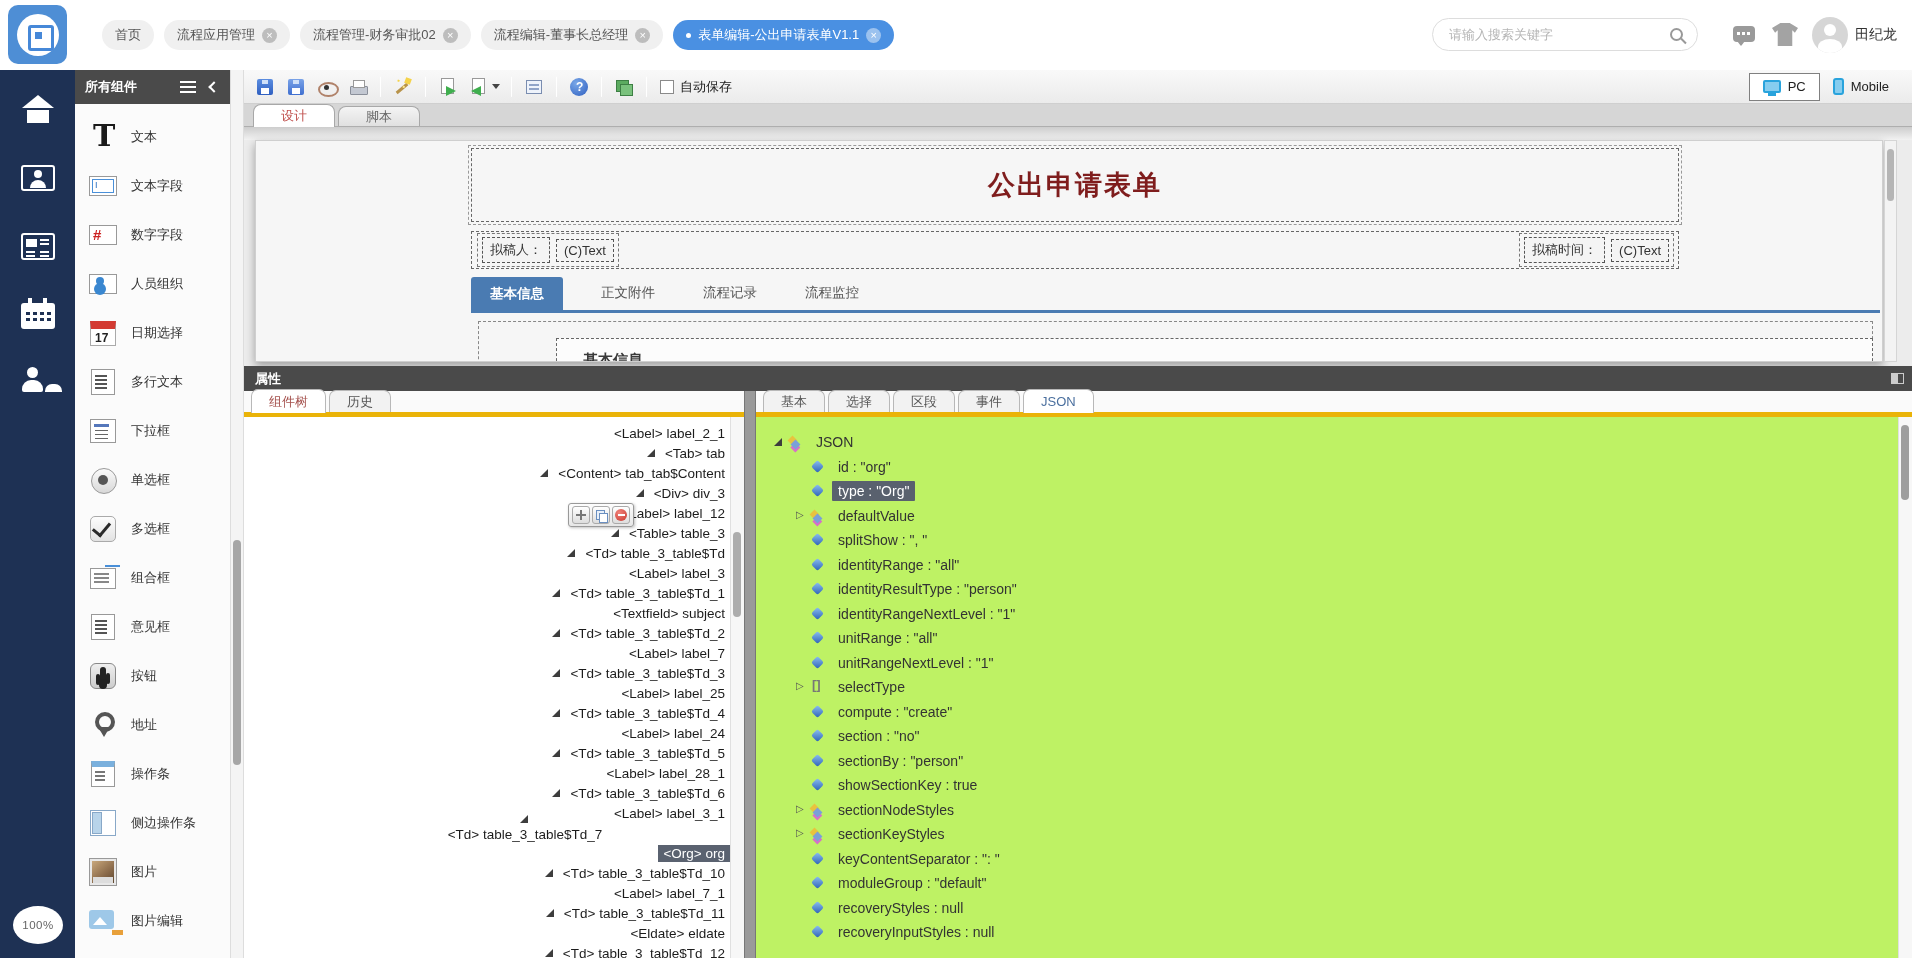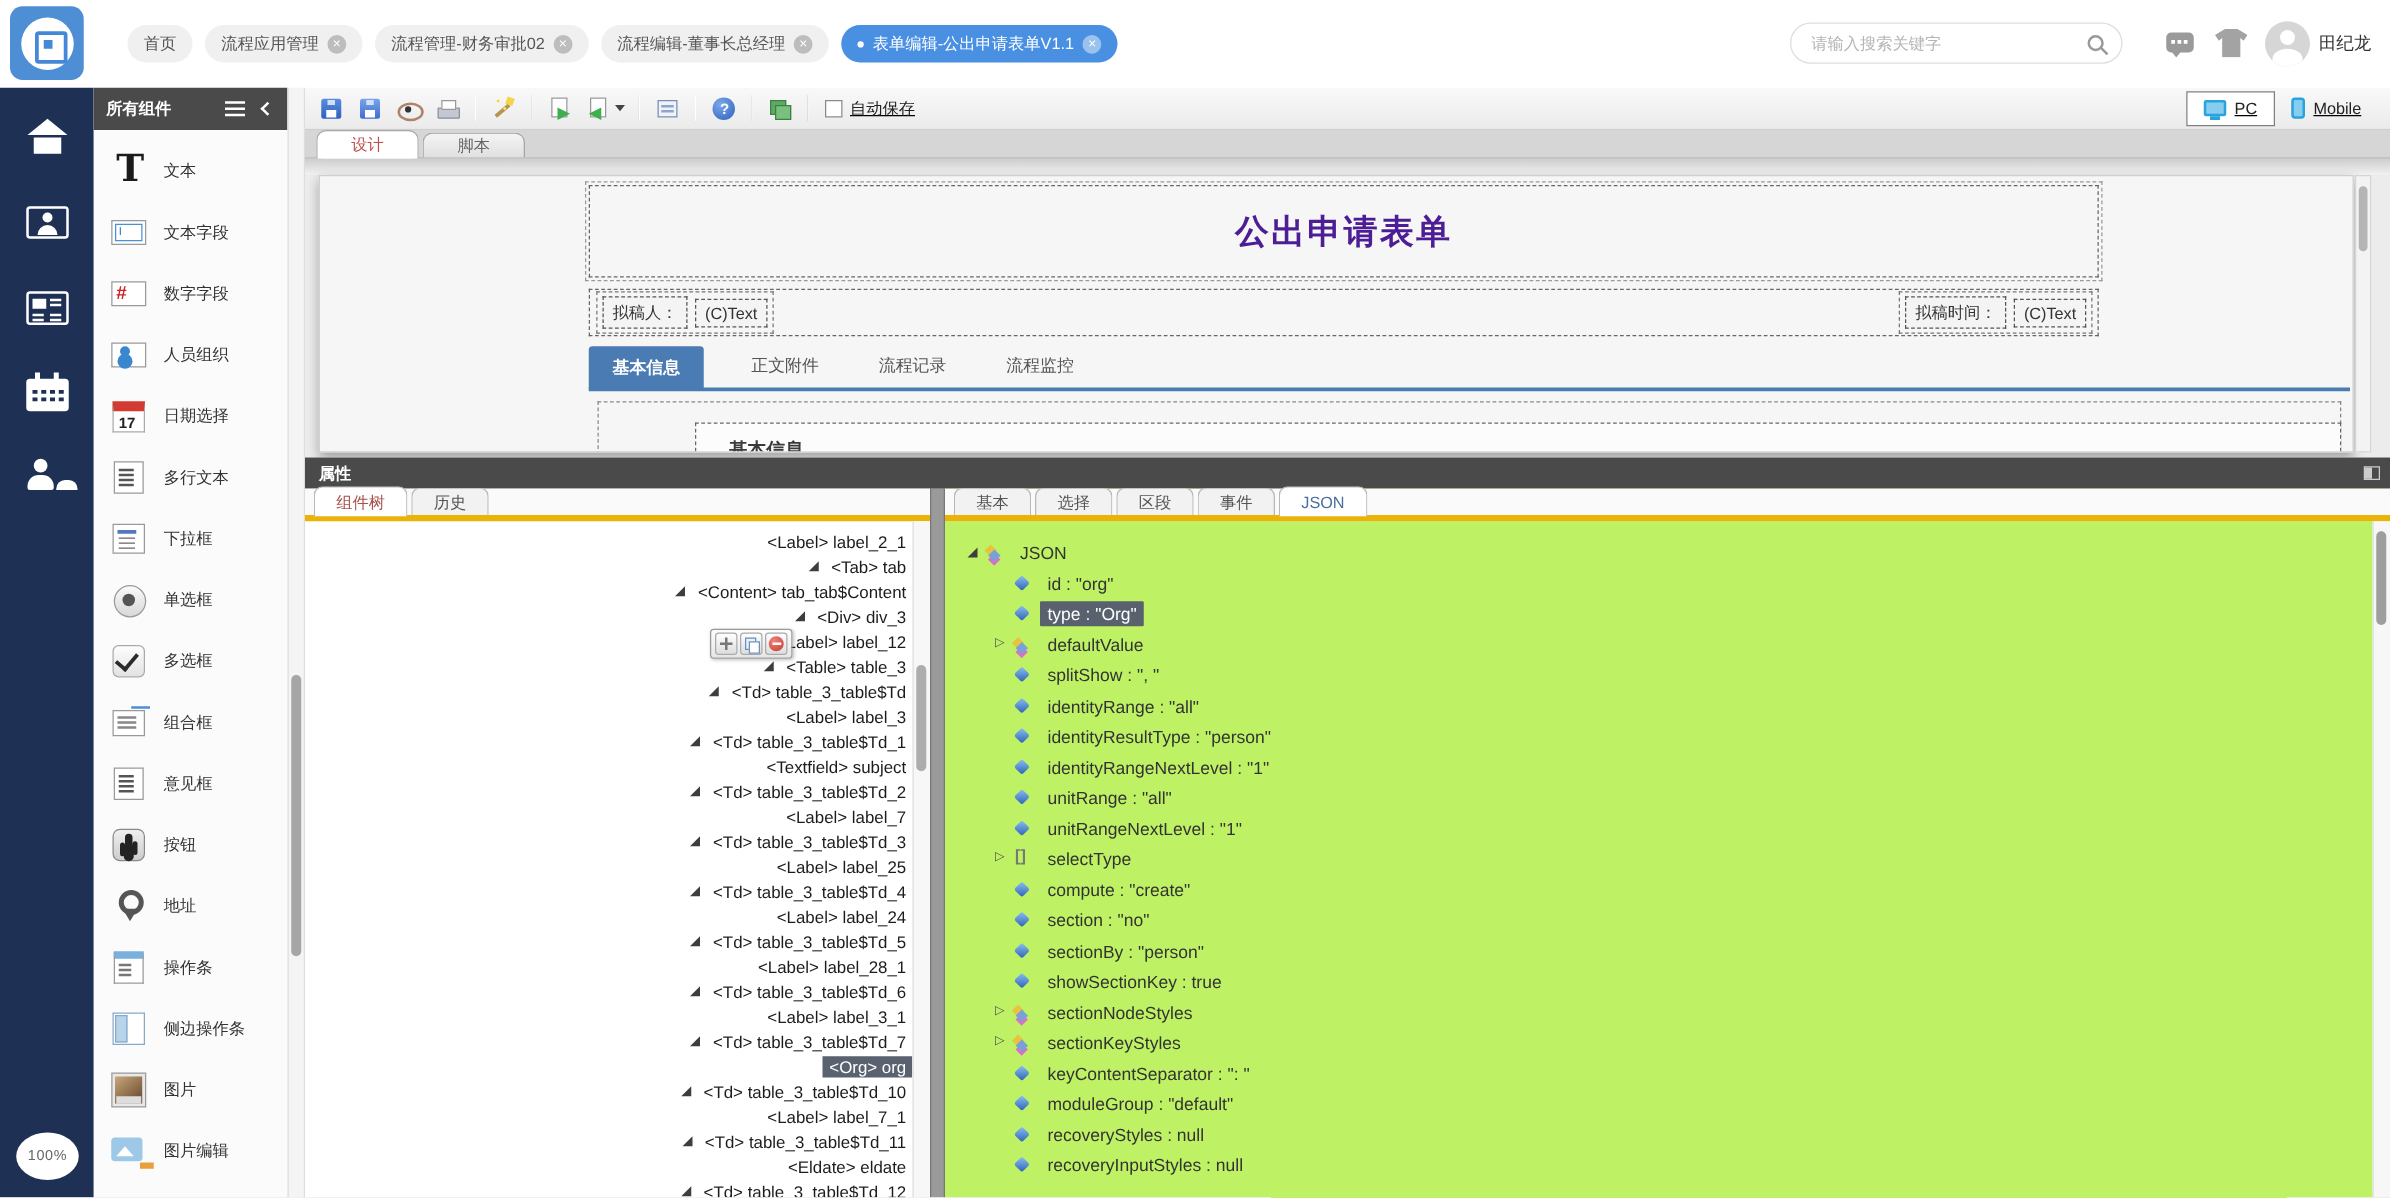--- a/index.html
+++ b/index.html
@@ -95,21 +95,21 @@
   .ci.t-side-actionbar::before{content:"";position:absolute;left:2px;top:2px;right:2px;bottom:2px;background:#fff;border:1px solid #88a8c8;}
   .ci.t-side-actionbar::after{content:"";position:absolute;left:4px;top:4px;width:8px;bottom:4px;background:#b8d4ea;border:1px solid #88a8c8;}
   .ci.t-image::before{content:"";position:absolute;left:2px;top:2px;right:2px;bottom:2px;background:linear-gradient(140deg,#c9a87c,#8a6a4a 60%,#5f4730);border:2px solid #e8e8e8;box-shadow:0 0 0 1px #999;}
   .ci.t-image::after{content:"";position:absolute;left:5px;bottom:4px;right:5px;height:6px;background:#ddd;}
   .ci.t-image-edit::before{content:"";position:absolute;left:1px;top:4px;right:4px;bottom:7px;background:#9ec8e8;border-radius:3px;box-shadow:16px 13px 0 -7px #e8a03a;}
   .ci.t-image-edit::after{content:"";position:absolute;left:5px;top:11px;border-left:7px solid transparent;border-right:7px solid transparent;border-bottom:8px solid #fff;}
   .comp-scroll{position:absolute;left:230px;top:70px;width:14px;height:888px;background:#f4f4f4;border-left:1px solid #ddd;border-right:1px solid #ddd;}
   .comp-scroll .thumb{position:absolute;left:2px;width:8px;top:470px;height:225px;background:#a6a6a6;border-radius:5px;}
 
   
-  .toolbar{position:absolute;left:244px;top:70px;width:1668px;height:34px;background:linear-gradient(#f9f9f9,#ebebeb);border-bottom:1px solid #cfcfcf;display:flex;align-items:center;padding-left:8px;gap:5px;text-decoration:underline;}
+  .toolbar{position:absolute;left:244px;top:70px;width:1668px;height:34px;background:linear-gradient(#f9f9f9,#ebebeb);border-bottom:1px solid #cfcfcf;display:flex;align-items:center;padding-left:8px;gap:5px;}
   .titem{width:26px;height:26px;display:flex;align-items:center;justify-content:center;border-radius:3px;cursor:pointer;position:relative;}
   .titem.sep{width:1px;height:21px;background:#c4c4c4;border-right:1px solid #fff;margin:0 4px;cursor:default;}
   .ti{position:relative;width:20px;height:20px;flex:none;}
   .caret{display:none;width:0;height:0;border-left:4px solid transparent;border-right:4px solid transparent;border-top:5px solid #444;margin-left:3px;}
   .titem.has-caret{width:36px;}
   .titem.has-caret .caret{display:block;}
   .ti.t-save-icon::before,.ti.t-saveas-icon::before{content:"";position:absolute;left:2px;top:2px;right:2px;bottom:2px;background:linear-gradient(#5b8de0,#2f5fc0);border-radius:2px;}
   .ti.t-save-icon::after,.ti.t-saveas-icon::after{content:"";position:absolute;left:6px;bottom:3px;width:8px;height:6px;background:#fff;box-shadow:0 -9px 0 -1px #cfe0f8;}
   .ti.t-saveas-icon::before{background:linear-gradient(#7aa3e8,#3f6fd0);}
   .ti.t-preview-icon::before{content:"";position:absolute;left:1px;top:5px;width:17px;height:11px;border:2px solid #b0826a;border-radius:50%;}
@@ -140,21 +140,21 @@
   .edtabs{position:absolute;left:244px;top:104px;width:1668px;height:23px;background:#d6d6d6;border-bottom:1px solid #aeaeae;display:flex;align-items:flex-end;padding-left:9px;gap:3px;}
   .edtab{height:20px;padding:0 27px;display:flex;align-items:center;font-size:13px;border:1px solid #a8a8a8;border-bottom:none;border-radius:8px 8px 0 0;background:linear-gradient(#f4f4f4,#e0e0e0);color:#666;cursor:pointer;}
   .edtab.active{background:#fff;color:#c0504d;height:23px;margin-bottom:-1px;z-index:2;}
 
   
   .canvas{position:absolute;left:244px;top:127px;width:1668px;height:239px;background:#ececec;overflow:hidden;}
   .canvas::before{content:"";position:absolute;left:0;top:0;right:0;height:13px;background:linear-gradient(#cdcdcd,#f2f2f2);}
   .sheet{position:absolute;left:11px;top:13px;right:29px;bottom:4px;background:#f6f6f6;border:1px solid #cfcfcf;box-shadow:0 4px 9px rgba(0,0,0,.33);overflow:hidden;}
   .dash{border:1px dashed #666;}
   .title-box{position:absolute;left:215px;top:7px;width:1208px;height:74px;outline:1px dashed #999;outline-offset:2px;display:flex;align-items:center;justify-content:center;}
-  .form-title{color:#4c1d95;font-size:27px;font-weight:bold;letter-spacing:2px;}
+  .form-title{color:#7f1d1d;font-size:27px;font-weight:bold;letter-spacing:2px;}
   .meta-box{position:absolute;left:215px;top:90px;width:1208px;height:38px;display:flex;align-items:center;}
   .meta-pair{display:flex;align-items:center;gap:6px;border:1px dashed #777;padding:3px 4px;margin-left:5px;}
   .meta-pair.right{position:absolute;right:4px;margin:0;}
   .meta-cell{border:1px dashed #555;padding:3px 7px;font-size:13px;color:#333;white-space:nowrap;background:#f4f4f4;}
   .ftabs{position:absolute;left:215px;top:136px;right:2px;height:34px;display:flex;align-items:flex-end;}
   .ftab{font-size:13.5px;color:#555;margin-right:48px;padding-bottom:9px;cursor:pointer;white-space:nowrap;}
   .ftab.active{background:#4a7bb2;color:#fff;font-weight:bold;padding:0 19px;height:34px;display:flex;align-items:center;border-radius:3px 3px 0 0;margin-right:38px;}
   .ftab-line{position:absolute;left:215px;top:169px;right:2px;height:3px;background:#4a7bb2;}
   .sub-box{position:absolute;left:222px;top:180px;right:9px;height:300px;border:1px dashed #888;}
   .sub-sheet{position:absolute;left:300px;top:197px;right:9px;height:300px;background:#fcfcfc;border:1px dashed #666;}
@@ -625,21 +625,21 @@
           <div class="trow t-open" style="padding-left: 76px;">
             <span class="exp"></span>
             <span class="tlbl">&lt;Td&gt; table_3_table$Td_6</span>
 
           </div>
           <div class="trow" style="padding-left: 92px;">
             <span class="exp"></span>
             <span class="tlbl">&lt;Label&gt; label_3_1</span>
 
           </div>
-          <div class="trow t-open" style="padding-left: 76px;">
+          <div class="trow t-open" style="padding-left: 76px; flex-direction: column;">
             <span class="exp"></span>
             <span class="tlbl">&lt;Td&gt; table_3_table$Td_7</span>
 
           </div>
           <div class="trow sel-row" style="padding-left: 92px;">
             <span class="exp"></span>
             <span class="tlbl">&lt;Org&gt; org</span>
 
           </div>
           <div class="trow t-open" style="padding-left: 76px;">

